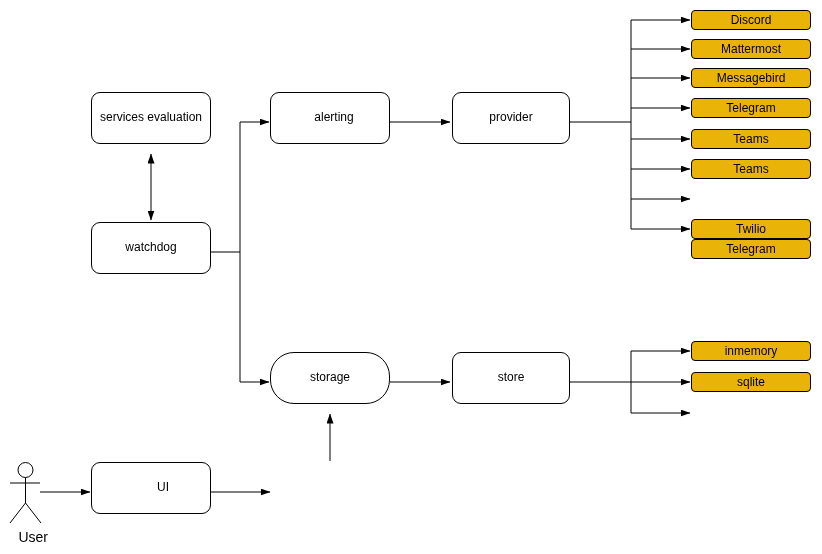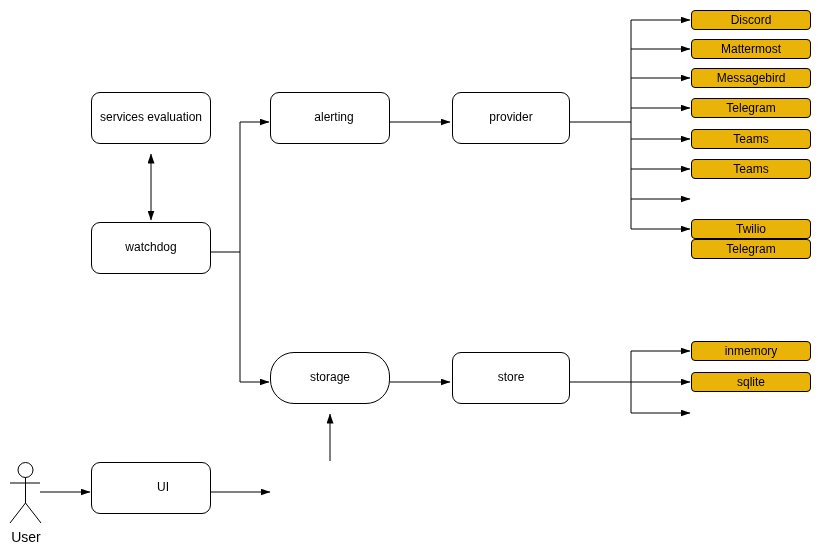--- a/index.html
+++ b/index.html
@@ -49,21 +49,21 @@
     display: flex;
     align-items: center;
     justify-content: center;
     font-size: 12px;
   }
   .actor-label {
     position: absolute;
     left: 4px;
     top: 529px;
     width: 44px;
-    text-align: center;
+    text-align: right;
     font-size: 14px;
   }
 </style>
 </head>
 <body>
 
 <div class="canvas">
 
   <svg class="edge-layer" viewBox="0 0 822 554" xmlns="http://www.w3.org/2000/svg">
     <defs>

